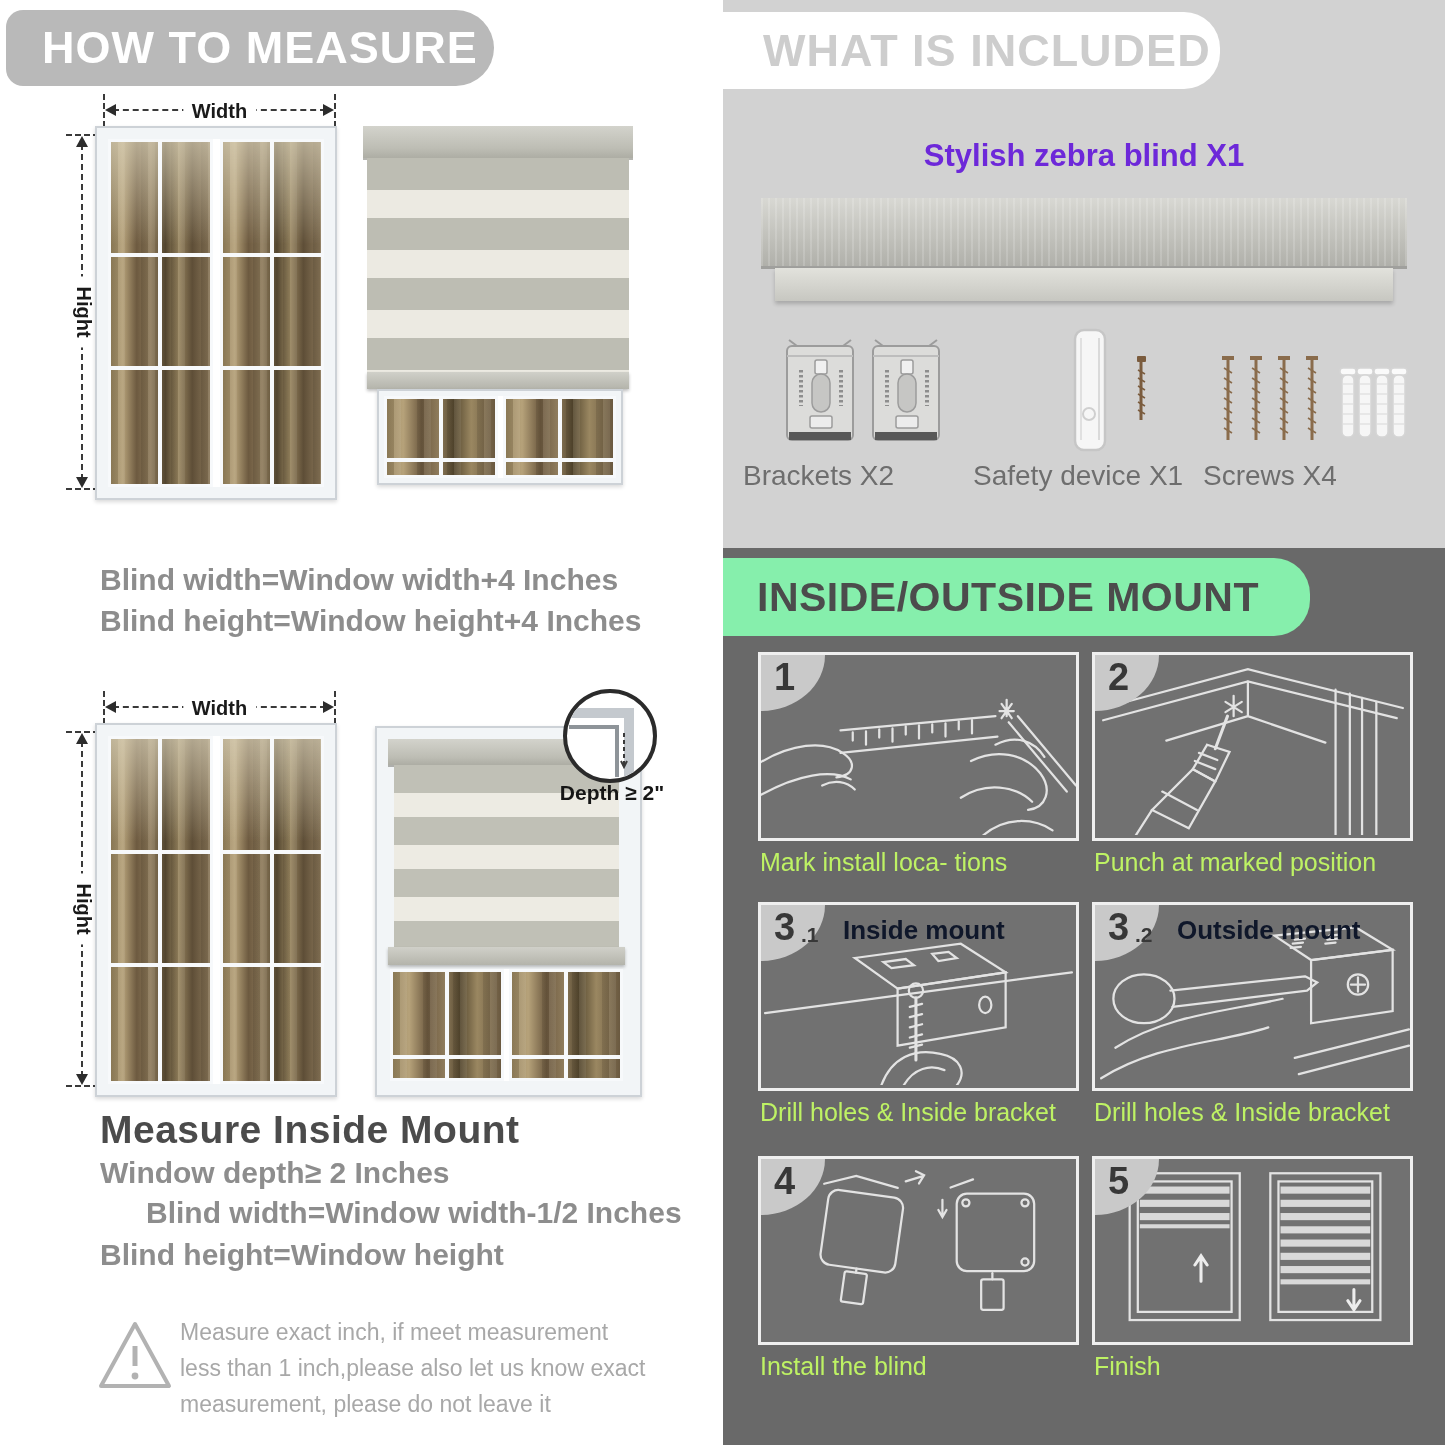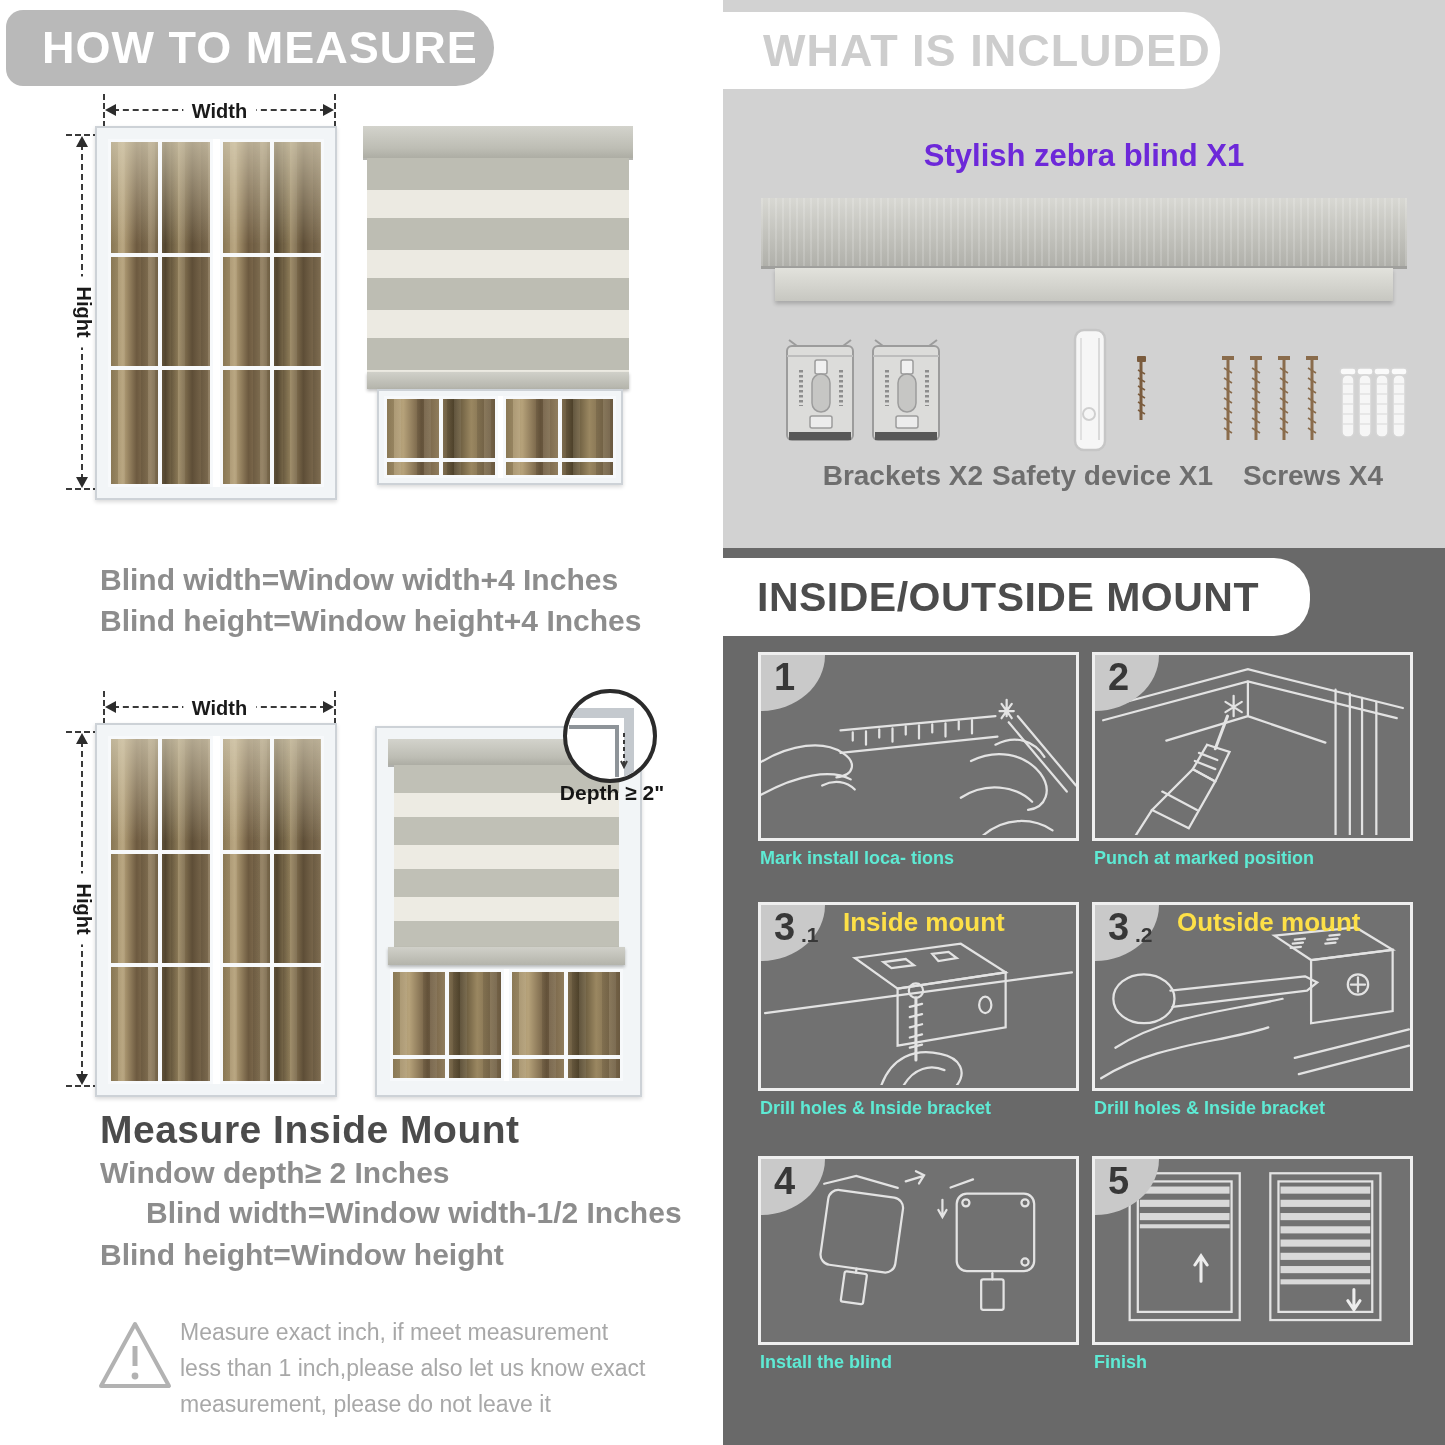--- a/index.html
+++ b/index.html
@@ -75,34 +75,34 @@
     padding-left:40px;letter-spacing:1px;}
   .product-lbl{position:absolute;left:0;top:138px;width:100%;text-align:center;
     font-size:31px;font-weight:bold;color:#6d28d9;}
   .rail1{position:absolute;left:38px;top:198px;width:646px;height:68px;
     background:
       repeating-linear-gradient(90deg, rgba(255,255,255,.16) 0 2px, rgba(0,0,0,0) 2px 7px),
       linear-gradient(180deg,#d8d8d3 0%,#c2c2bc 55%,#b0b0aa 100%);
     box-shadow:0 3px 0 rgba(70,70,60,.35);}
   .rail2{position:absolute;left:52px;top:268px;width:618px;height:33px;
     background:linear-gradient(180deg,#e2e2dc,#c7c7c1);box-shadow:0 3px 4px rgba(0,0,0,.2);}
-  .item-lbl{position:absolute;top:460px;font-size:28px;font-weight:bold;color:#6e6e6e;text-align:right;}
+  .item-lbl{position:absolute;top:460px;font-size:28px;font-weight:normal;color:#6e6e6e;text-align:left;}
 
   
   .panel-bot{left:723px;top:548px;width:722px;height:897px;background:#696969;}
-  .hdr-mount{position:absolute;left:0;top:10px;width:553px;height:78px;background:#ffffff;
+  .hdr-mount{position:absolute;left:0;top:10px;width:553px;height:78px;background:#86efac;
     border-radius:0 36px 36px 0;color:#4c4c4c;font-size:41px;font-weight:bold;line-height:78px;
     padding-left:34px;letter-spacing:0.5px;}
   .card{position:absolute;width:315px;height:183px;border:3px solid #efefef;background:#717171;}
   .badge{position:absolute;top:0;left:0;width:64px;height:56px;background:#c9c9c9;
     border-radius:0 0 100% 0;}
   .badge .num{position:absolute;left:13px;top:1px;font-size:38px;font-weight:bold;color:#383838;}
   .badge .sub{position:absolute;left:40px;top:18px;font-size:21px;font-weight:bold;color:#383838;}
-  .card-title{position:absolute;left:82px;top:2px;font-size:26px;font-weight:bold;color:#fde047;}
-  .caption{position:absolute;width:330px;font-size:18px;font-weight:bold;color:#5eead4;}
+  .card-title{position:absolute;left:82px;top:10px;font-size:26px;font-weight:bold;color:#0f172a;}
+  .caption{position:absolute;width:330px;font-size:25px;font-weight:normal;color:#bef264;}
   .art{position:absolute;inset:0;}
 </style>
 </head>
 <body>
 
 <div class="page">
 
   <div class="abs hdr-left">HOW TO MEASURE</div>
 
   <div class="abs harrow" style="left:103px;top:98px;width:233px;">

